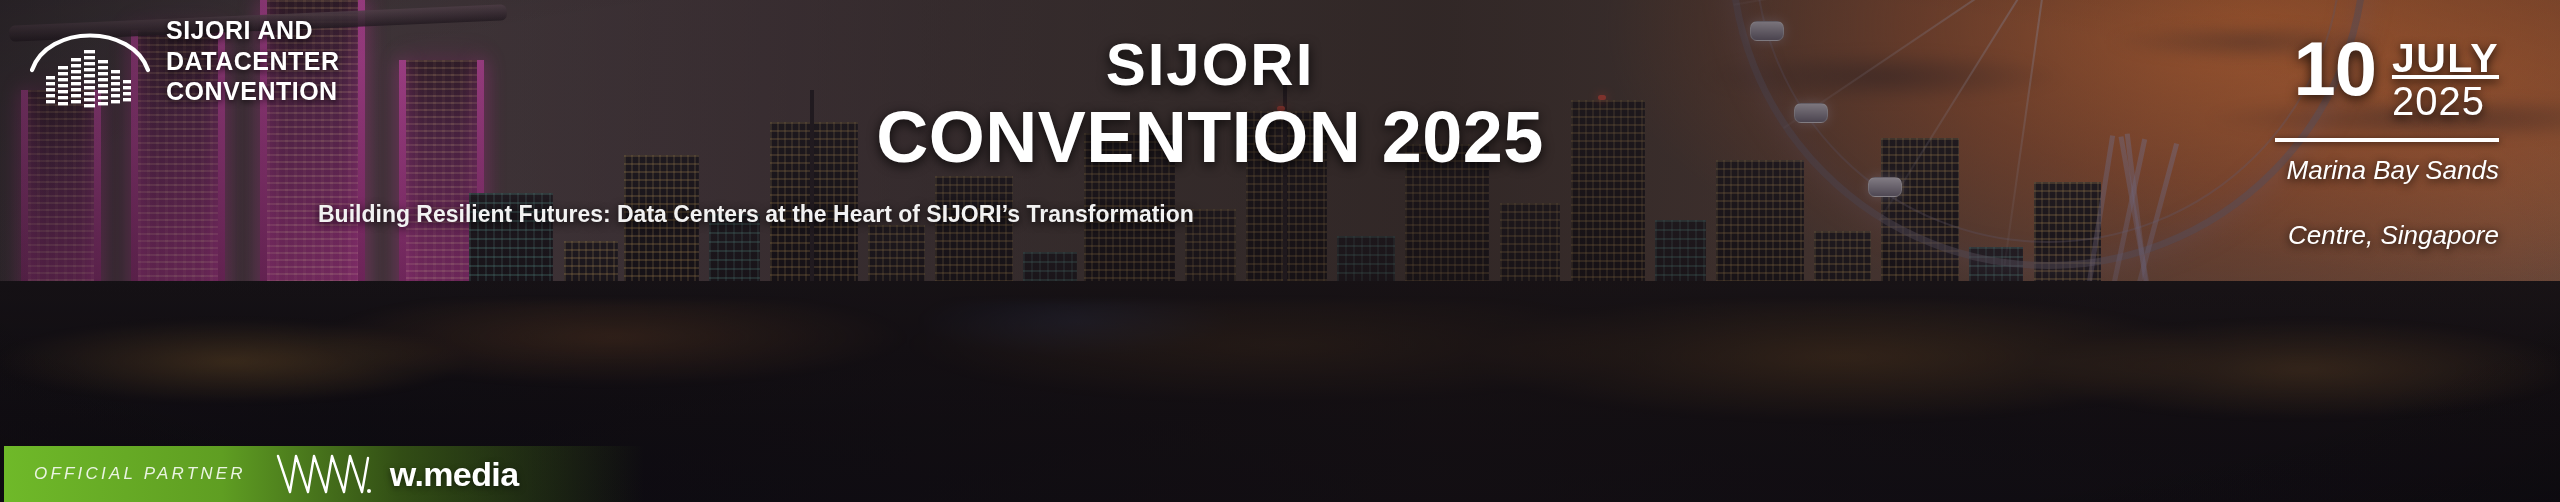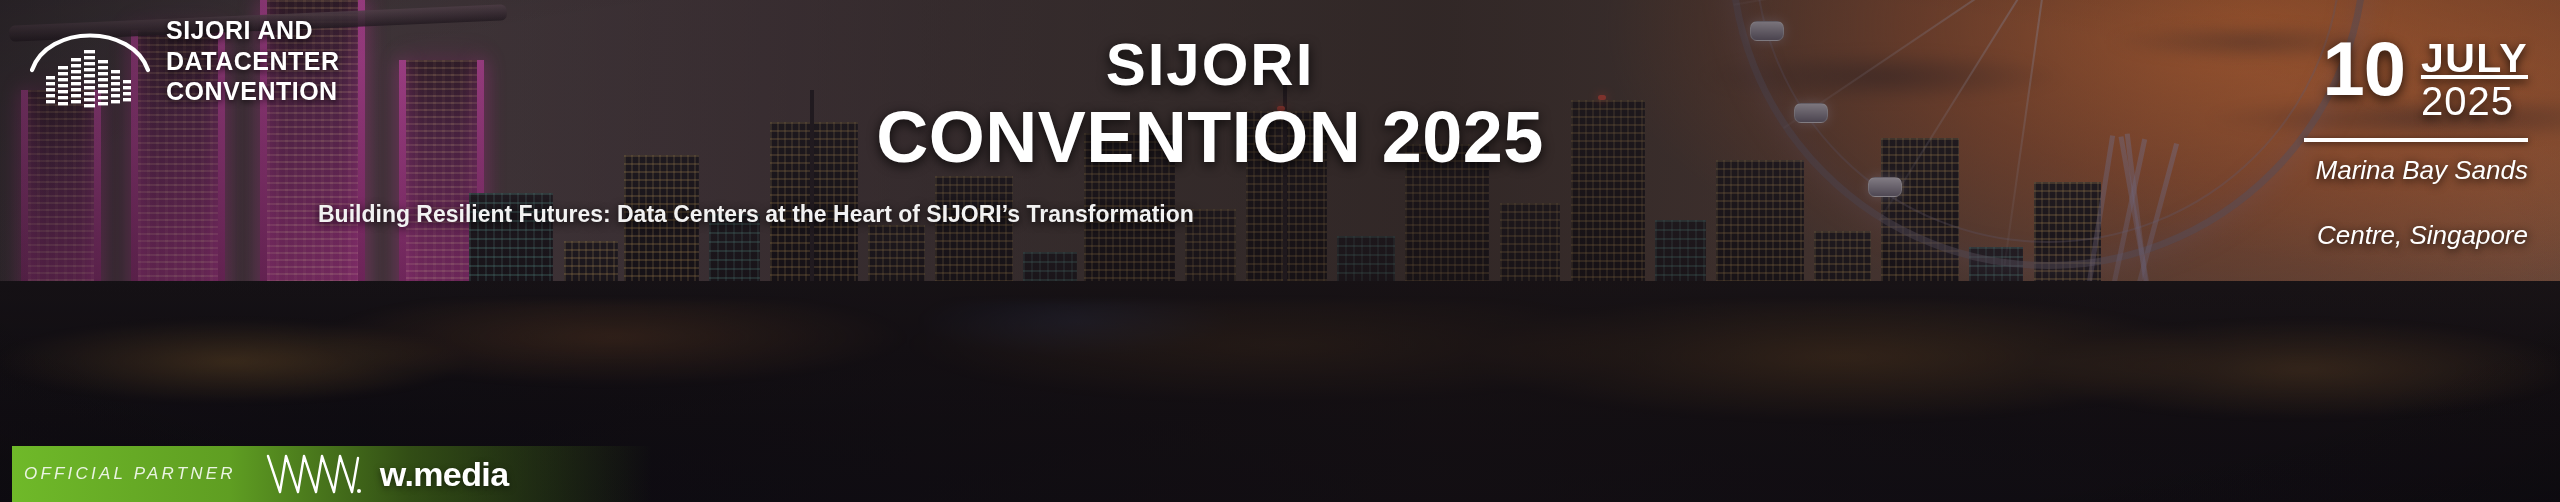--- a/index.html
+++ b/index.html
@@ -196,21 +196,21 @@
   }
   .t-sub{
     color:#f2f2f2; font-size:23px; line-height:1.45; margin-top:20px;
     max-width:880px; text-align:center; align-self:flex-start; margin-left:18px;
     text-shadow:0 2px 8px rgba(0,0,0,.85);
     font-weight:bold;
   }
 
   
   .right{
-    position:absolute; right:32px; top:34px; width:380px;
+    position:absolute; right:61px; top:34px; width:380px;
     display:flex; flex-direction:column; align-items:flex-end;
   }
   .date-row{ display:flex; align-items:flex-start; gap:16px; }
   .d-day{
     color:#fff; font-weight:bold; font-size:76px; line-height:.92;
     text-shadow:0 3px 12px rgba(0,0,0,.8); letter-spacing:-1px;
   }
   .d-my{ display:flex; flex-direction:column; align-items:flex-start; padding-top:4px; }
   .d-month{
     color:#fff; font-weight:bold; font-size:41px; line-height:1;
@@ -224,22 +224,22 @@
     width:224px; height:4px; background:#fff; margin:14px 0 12px 0;
     box-shadow:0 1px 6px rgba(0,0,0,.6);
   }
   .venue{
     color:#fff; font-size:26px; font-style:italic; font-weight:300;
     line-height:1.26; text-align:right; text-shadow:0 2px 8px rgba(0,0,0,.85);
   }
 
   
   .partner{
-    position:absolute; left:12px; bottom:0; height:56px; width:640px;
-    display:flex; align-items:center; gap:28px; padding-left:12px;
+    position:absolute; left:4px; bottom:0; height:56px; width:640px;
+    display:flex; align-items:center; gap:28px; padding-left:30px;
     background:linear-gradient(90deg,#6fb929 0%, #5f9e22 34%, rgba(58,92,22,.82) 62%, rgba(26,34,14,.0) 100%);
   }
   .partner-label{
     color:#eaf4e2; font-size:17px; font-style:italic; font-weight:300;
     letter-spacing:3.2px; white-space:nowrap;
   }
   .wmedia{ display:flex; align-items:center; gap:8px; }
   .wmedia svg{ display:block; }
   .wmedia-word{
     color:#fff; font-size:34px; font-weight:600; letter-spacing:-.6px;

